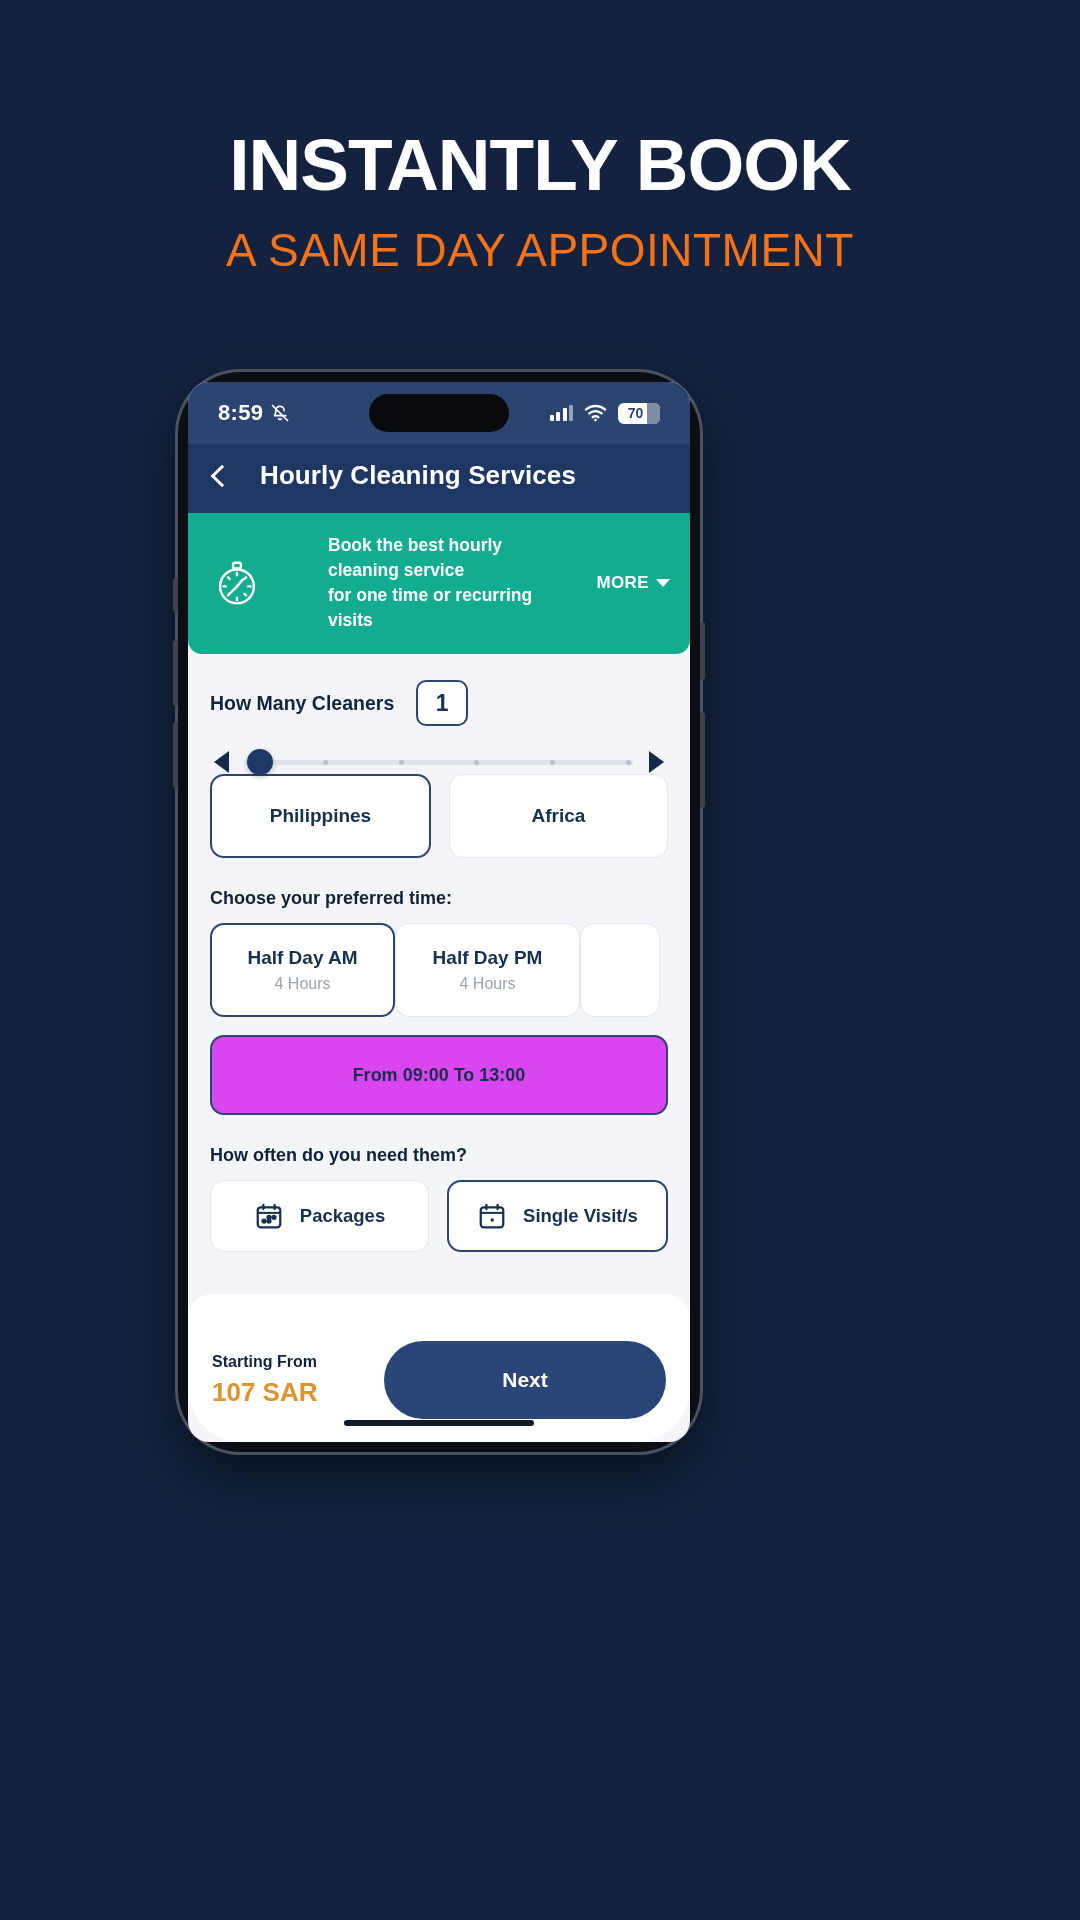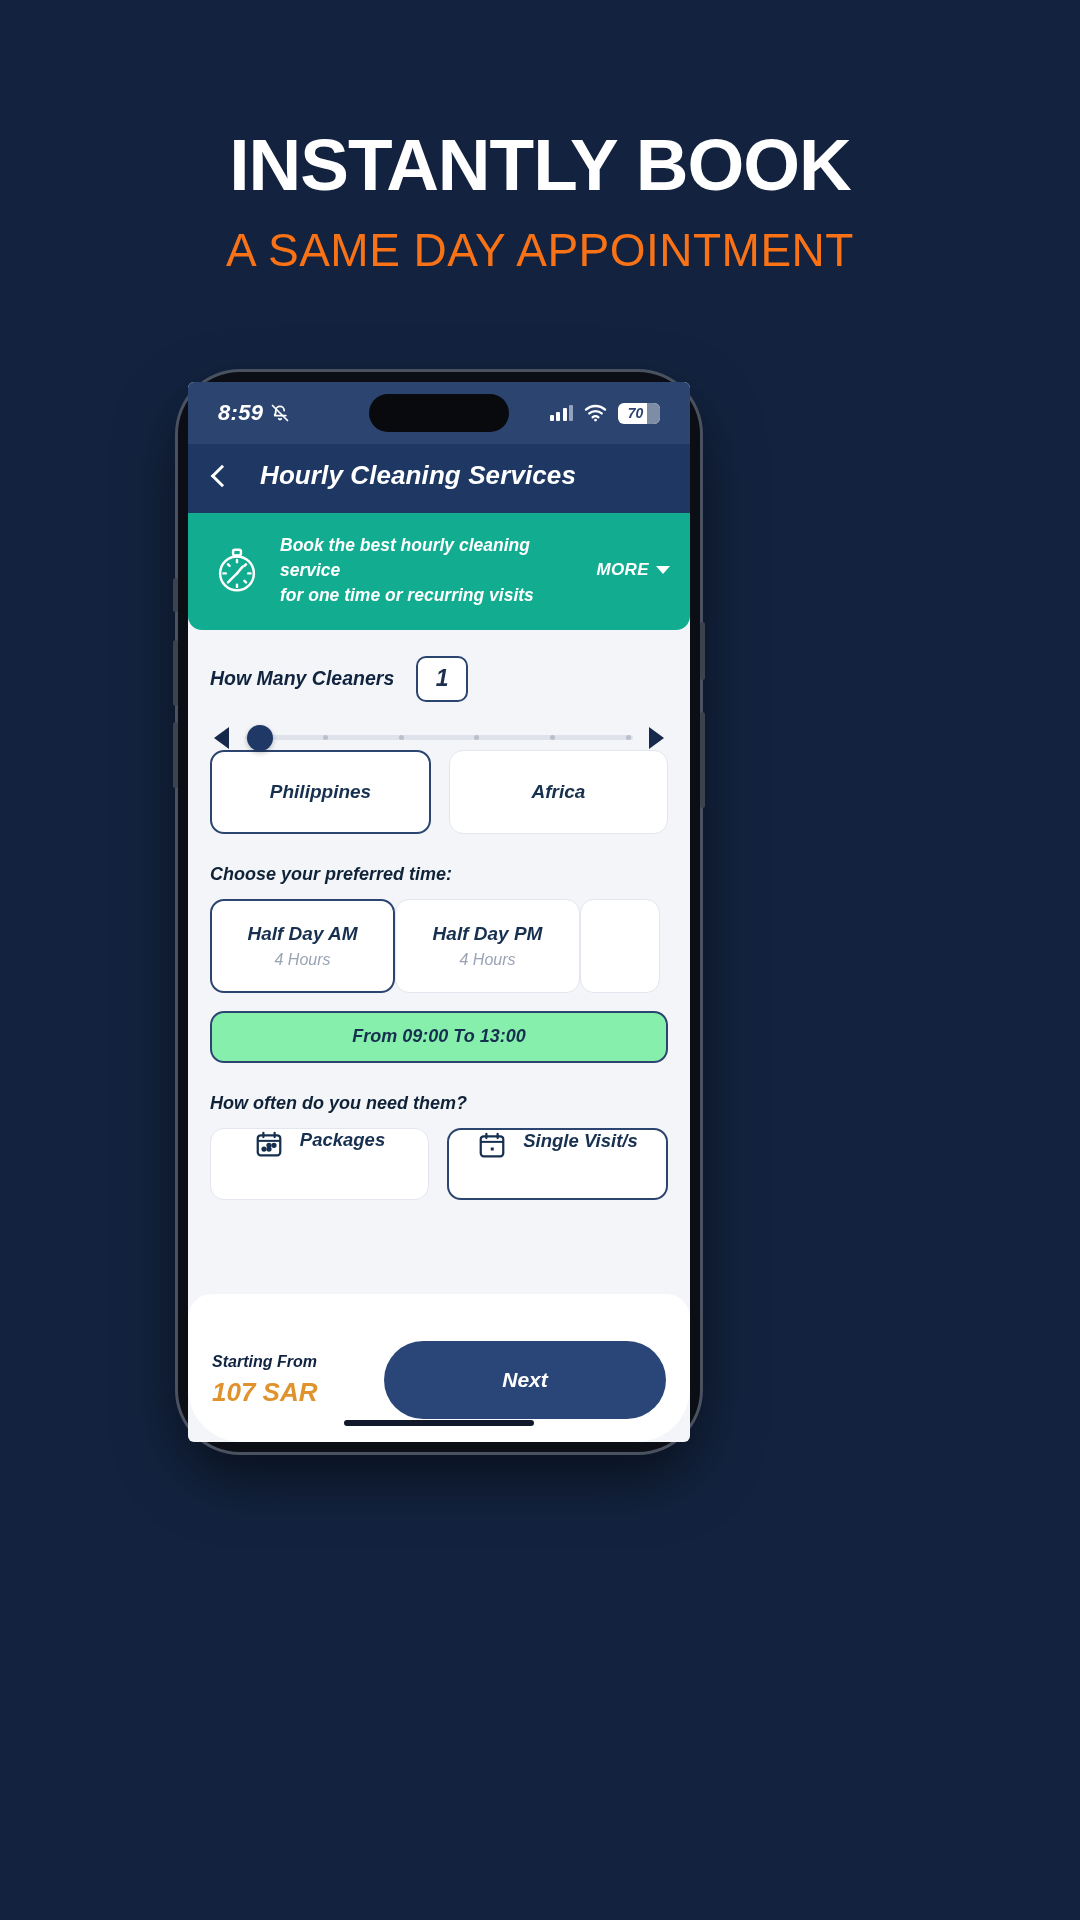--- a/index.html
+++ b/index.html
@@ -48,24 +48,23 @@
     content:""; position:absolute; right:-5px; top:340px; width:5px; height:96px;
     background:#3c424e; border-radius:3px;
   }
   .btn-left-a{ position:absolute; left:-5px; top:206px; width:5px; height:34px; background:#3c424e; border-radius:3px;}
   .btn-left-b{ position:absolute; left:-5px; top:268px; width:5px; height:66px; background:#3c424e; border-radius:3px;}
   .btn-left-c{ position:absolute; left:-5px; top:350px; width:5px; height:66px; background:#3c424e; border-radius:3px;}
 
   .screen {
     position:relative;
     width:100%; height:100%;
-    border-radius:6px;
+    border-radius:21px;
     overflow:hidden;
     background:#f4f5f9;
-    font-style:italic;
   }
 
   
   .statusbar {
     position:relative;
     height:62px;
     background:#2b4470;
     display:flex; align-items:center;
     padding:0 30px;
     color:#fff;
@@ -109,21 +108,21 @@
   .appbar-title { color:#ffffff; font-size:26px; font-weight:bold; letter-spacing:.1px; }
 
   
   .banner {
     background:#12ac91;
     padding:20px 20px 22px 22px;
     display:flex; align-items:center; gap:16px;
     border-radius:0 0 14px 14px;
   }
   .banner-icon { flex:0 0 auto; width:54px; height:54px; }
-  .banner-text { color:#ffffff; font-size:17.5px; font-weight:bold; line-height:1.42; flex:1; }
+  .banner-text { color:#ffffff; font-size:17.5px; font-weight:bold; line-height:1.42; flex:1;margin-left:48px; }
   .banner-more {
     display:flex; align-items:center; gap:7px;
     color:#ffffff; font-size:17px; font-weight:bold; letter-spacing:.4px;
     white-space:nowrap; padding-left:4px;
   }
   .caret { width:0;height:0;border-left:7px solid transparent;border-right:7px solid transparent;border-top:8px solid #fff;}
 
   
   .content { background:#f4f5f9; padding:0 22px; }
 
@@ -163,30 +162,30 @@
     height:94px; display:flex; flex-direction:column; align-items:center; justify-content:center;
     gap:6px; flex:0 0 185px;
   }
   .time-card.sel { border:2.2px solid #2c4570; }
   .tc-title { font-size:19px; font-weight:bold; color:#17304f; }
   .tc-sub { font-size:16px; color:#9aa3b4; }
   .time-card.partial { flex:0 0 80px; }
 
   .range-row { display:flex; gap:16px; margin-top:18px; }
   .range-card {
-    background:#86efac; border:1.6px solid #e3e6ee; border-radius:14px;
-    height:52px; flex:1; display:flex;align-items:center;justify-content:center;
+    background:#d946ef; border:1.6px solid #e3e6ee; border-radius:14px;
+    height:80px; flex:1; display:flex;align-items:center;justify-content:center;
     font-size:18px; font-weight:bold; color:#17304f;
   }
   .range-card.sel { border:2.2px solid #2c4570; }
 
   .freq-row { display:flex; gap:18px; }
   .freq-card {
     background:#ffffff; border:1.6px solid #e3e6ee; border-radius:14px;
-    height:72px; flex:1; display:flex;justify-content:center;
+    height:72px; flex:1; display:flex;align-items:center;justify-content:center;
     gap:16px; font-size:18.5px; font-weight:bold; color:#17304f;
   }
   .freq-card.sel { border:2.2px solid #2c4570; }
 
   
   .bottombar {
     position:absolute; left:0; right:0; bottom:0;
     background:#ffffff; border-radius:24px 24px 54px 54px;
     padding:24px 24px 0 24px;
     display:flex; align-items:center; gap:16px;

